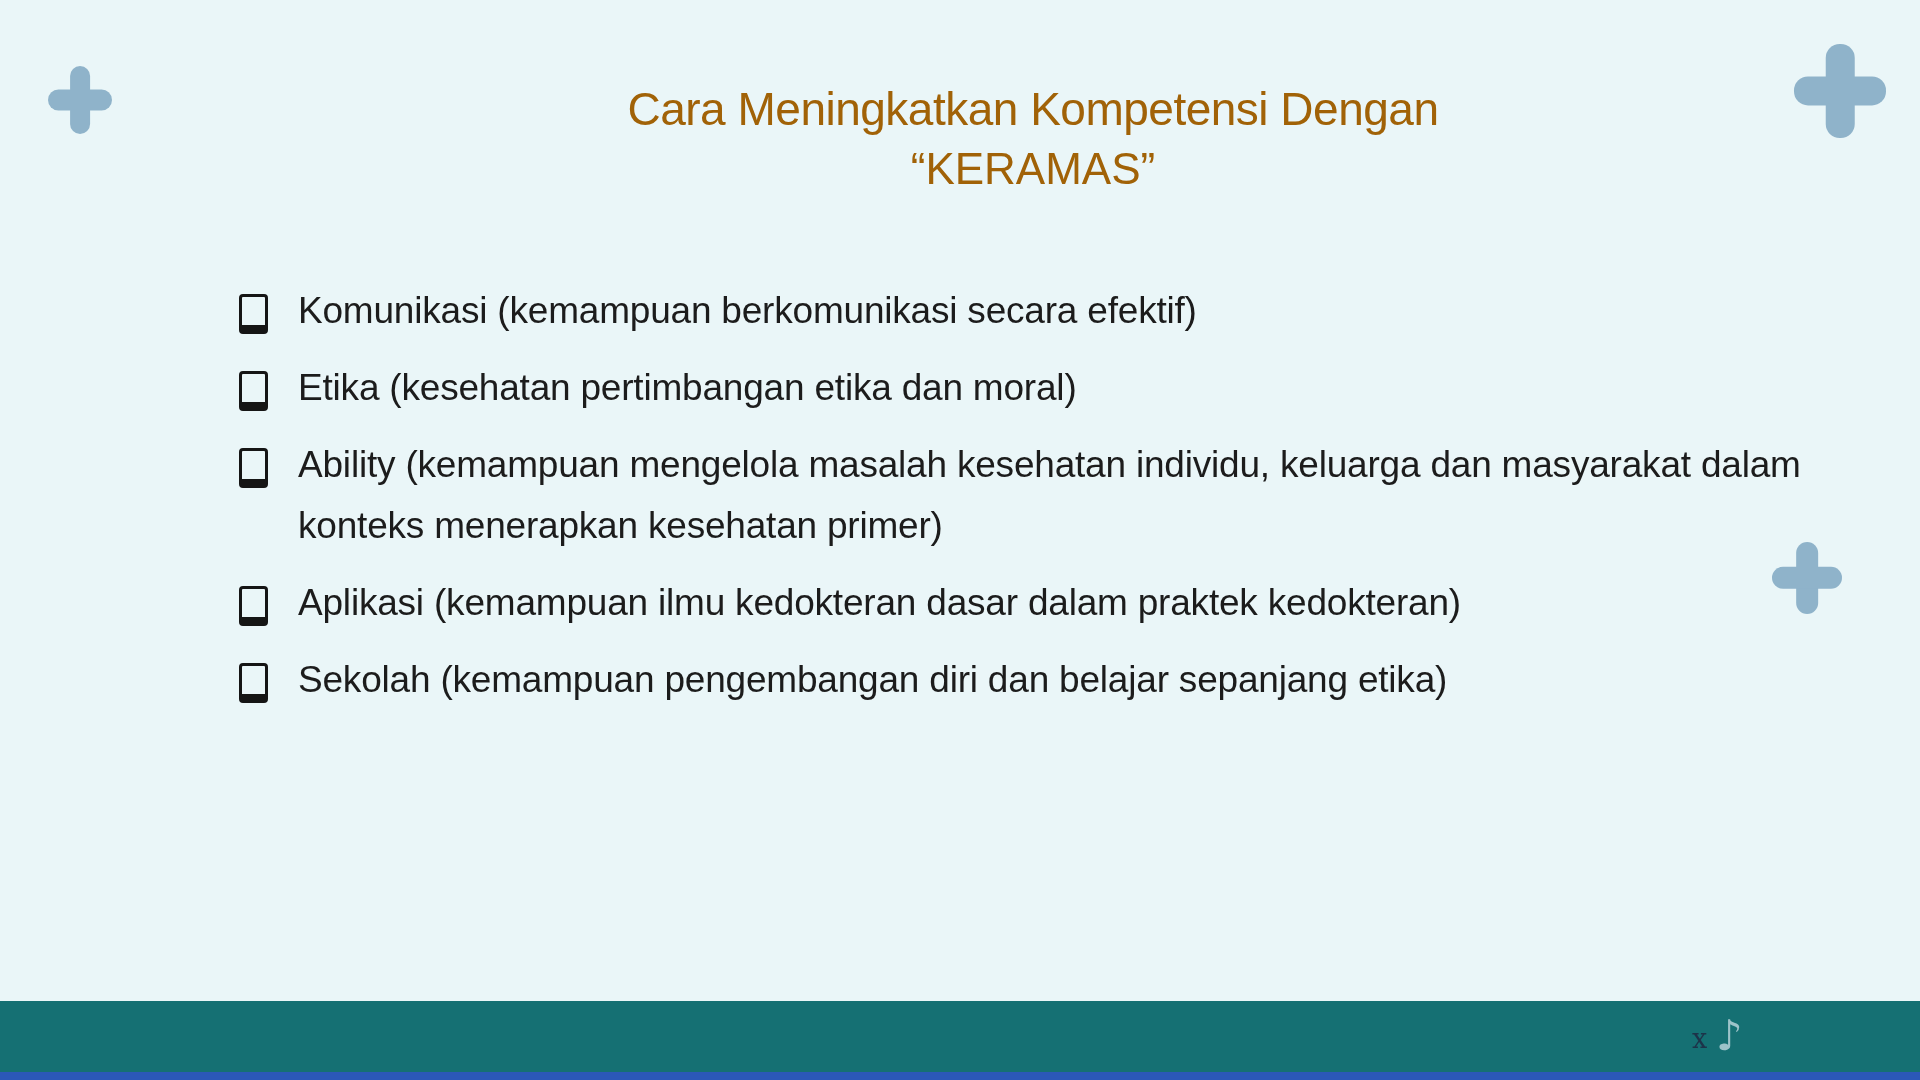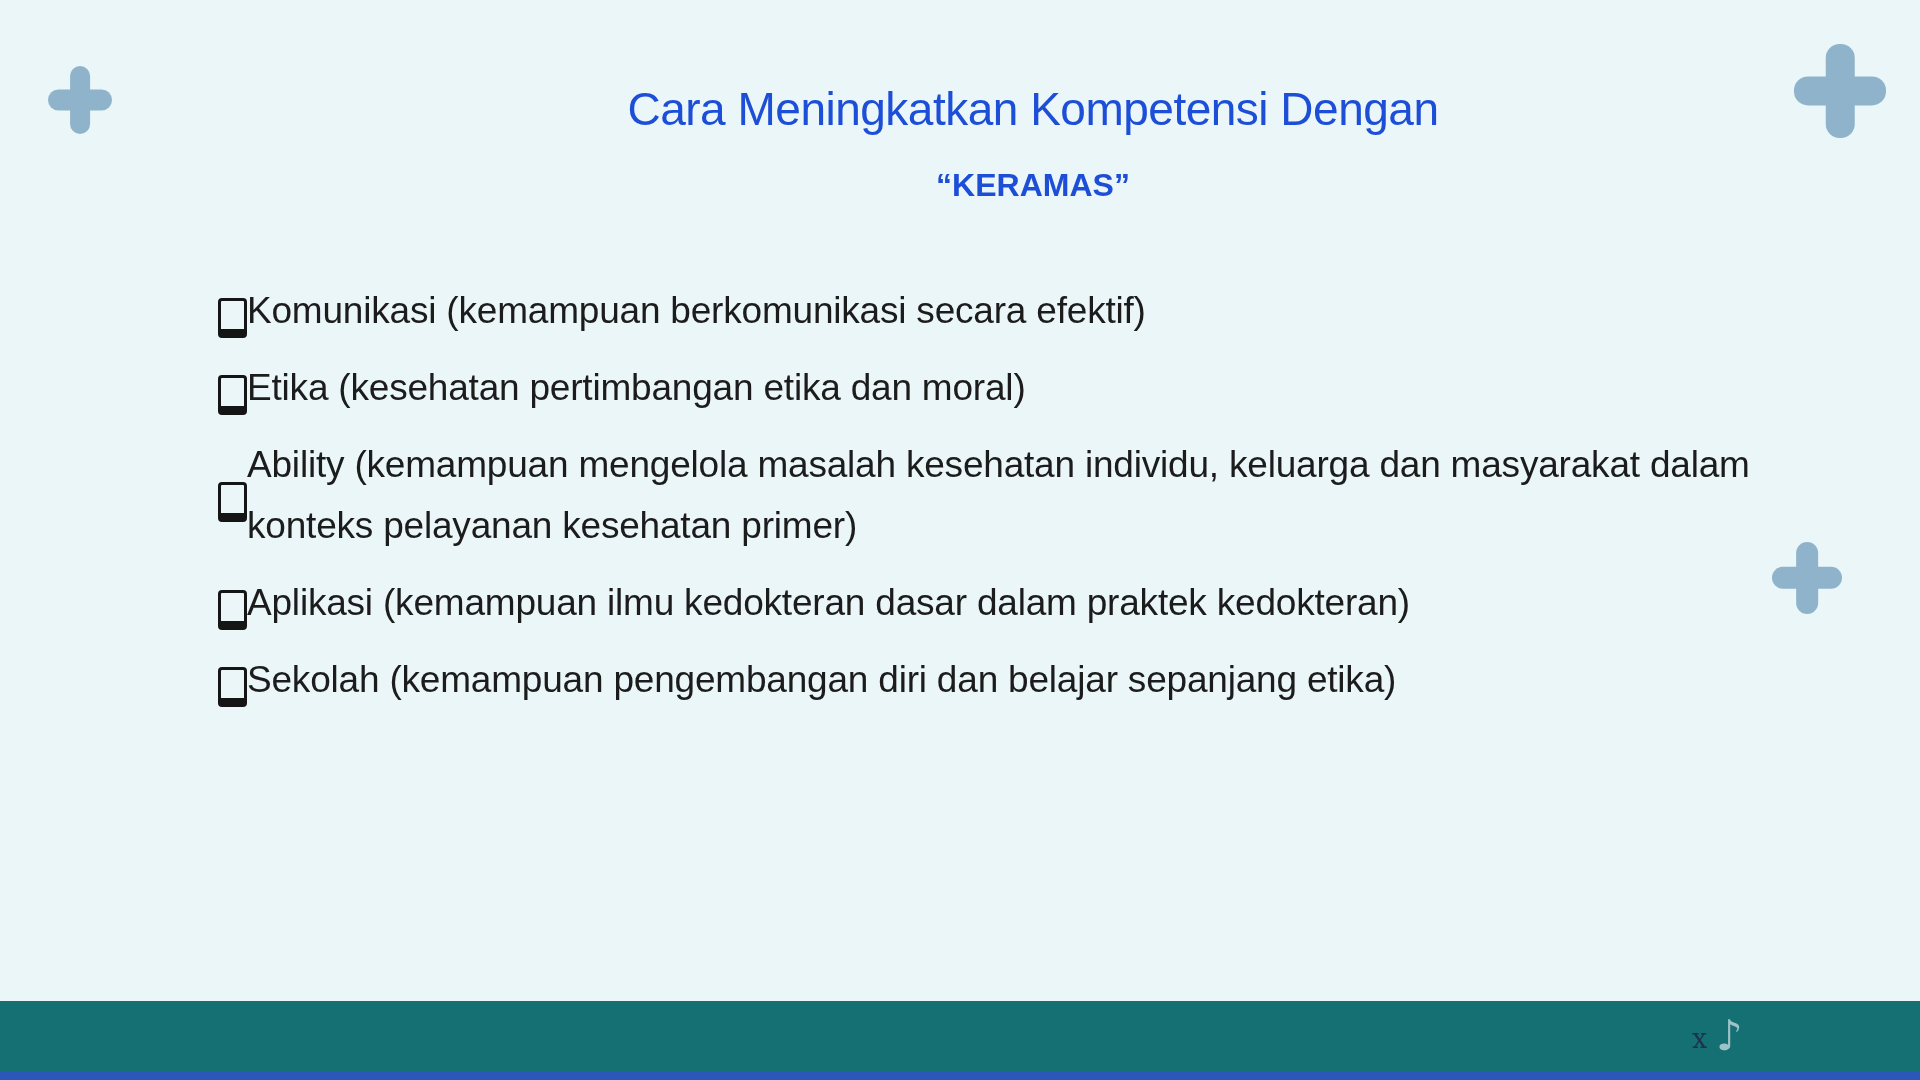--- a/index.html
+++ b/index.html
@@ -13,27 +13,27 @@
   
   .plus{position:absolute;z-index:1;}
   .plus::before,.plus::after{content:"";position:absolute;background:#8fb3ca;border-radius:14px;}
   .plus::before{left:50%;top:0;width:31%;height:100%;transform:translateX(-50%);}
   .plus::after{top:50%;left:0;height:31%;width:100%;transform:translateY(-50%);}
   .plus-tl{left:48px;top:66px;width:64px;height:68px;}
   .plus-tr{left:1794px;top:44px;width:92px;height:94px;}
   .plus-mr{left:1772px;top:542px;width:70px;height:72px;}
 
   
-  .title-block{position:absolute;top:78px;left:146px;width:1774px;text-align:center;z-index:2;color:#1d4ed8;}
+  .title-block{position:absolute;top:78px;left:146px;width:1774px;text-align:center;z-index:2;color:#a16207;}
   .title-line1{font-size:46px;line-height:62px;letter-spacing:-0.5px;font-weight:400;}
-  .title-line2{font-size:32px;line-height:58px;margin-top:16px;font-weight:700;}
+  .title-line2{font-size:44px;line-height:58px;font-weight:400;}
 
   
   .bullet-list{position:absolute;top:280px;left:218px;width:1662px;margin:0;padding:0;list-style:none;z-index:2;color:#1c1c1c;}
-  .bullet-item{display:flex;align-items:center;margin-bottom:16px;font-size:37px;line-height:61px;}
+  .bullet-item{display:flex;align-items:flex-start;gap:30px;margin-bottom:16px;font-size:37px;line-height:61px;margin-left:21px;}
   .cbx{flex:none;width:23px;height:28px;margin-top:14px;border:3px solid #151515;border-bottom-width:9px;border-radius:4px;background:transparent;}
   .bullet-text{letter-spacing:-0.2px;}
 
   
   .footer-bar{position:absolute;left:0;right:0;top:1001px;bottom:0;background:#157073;z-index:3;}
   .footer-accent{position:absolute;left:0;right:0;bottom:0;height:8px;background:#2b58b8;}
   .footer-x{position:absolute;left:1692px;top:24px;font-family:"DejaVu Serif",serif;font-size:27px;color:#1d3349;line-height:1;}
   .footer-note{position:absolute;left:1716px;top:14px;font-family:"DejaVu Sans",sans-serif;font-size:42px;color:#9dc3c9;line-height:1;}
 </style>
 </head>
@@ -54,21 +54,21 @@
       <li class="bullet-item">
         <span class="cbx"></span>
         <span class="bullet-text">Komunikasi (kemampuan berkomunikasi secara efektif)</span>
       </li>
       <li class="bullet-item">
         <span class="cbx"></span>
         <span class="bullet-text">Etika (kesehatan pertimbangan etika dan moral)</span>
       </li>
       <li class="bullet-item">
         <span class="cbx"></span>
-        <span class="bullet-text">Ability (kemampuan mengelola masalah kesehatan individu, keluarga dan masyarakat dalam konteks pelayanan kesehatan primer)</span>
+        <span class="bullet-text">Ability (kemampuan mengelola masalah kesehatan individu, keluarga dan masyarakat dalam konteks menerapkan kesehatan primer)</span>
       </li>
       <li class="bullet-item">
         <span class="cbx"></span>
         <span class="bullet-text">Aplikasi (kemampuan ilmu kedokteran dasar dalam praktek kedokteran)</span>
       </li>
       <li class="bullet-item">
         <span class="cbx"></span>
         <span class="bullet-text">Sekolah (kemampuan pengembangan diri dan belajar sepanjang etika)</span>
       </li>
     </ul>

